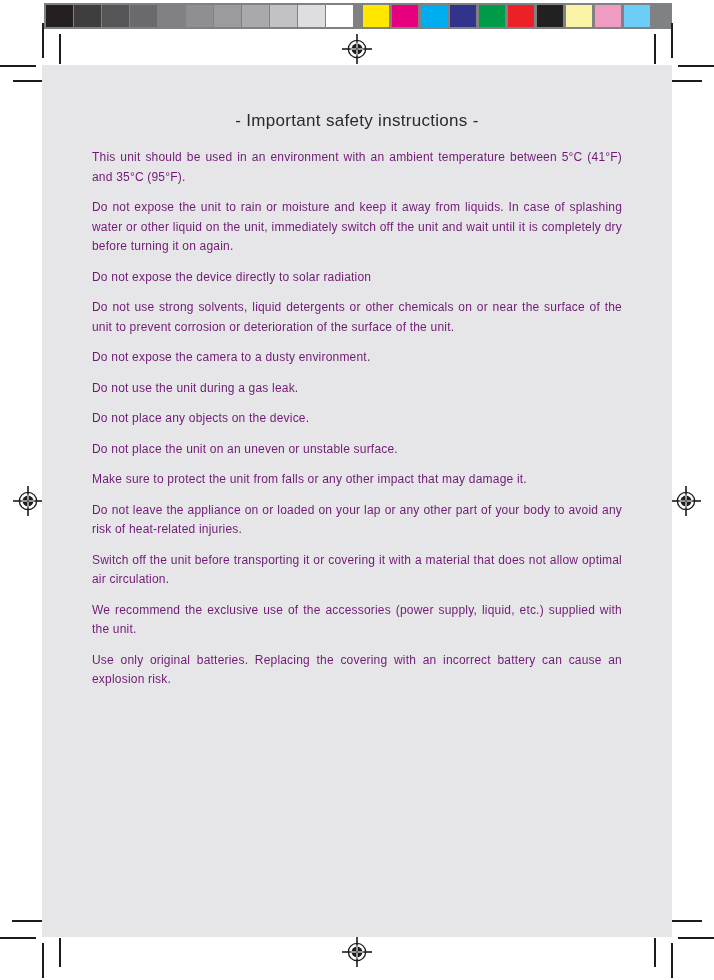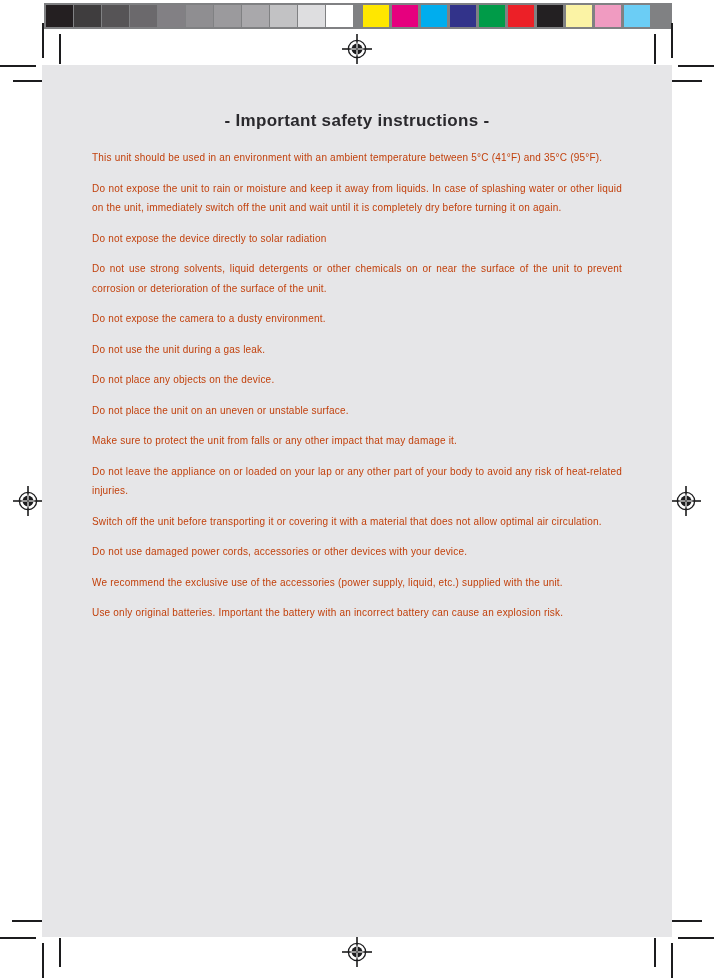--- a/index.html
+++ b/index.html
@@ -54,29 +54,29 @@
     background: #e6e6e8;
   }
   .sheet-inner {
     padding: 46px 50px 0 50px;
   }
   .title {
     margin: 0 0 17px 0;
     text-align: center;
     font-size: 17px;
     line-height: 20px;
-    font-weight: 700;
+    font-weight: 400;
     color: #2a292d;
     letter-spacing: 0.3px;
   }
   .body-text p {
     margin: 0 0 11px 0;
-    font-size: 10px;
+    font-size: 12px;
     line-height: 19.5px;
-    color: #c2410c;
+    color: #701a75;
     letter-spacing: 0.2px;
     text-align: justify;
   }
 </style>
 </head>
 <body>
 
 <div class="canvas">
 
   <div class="calibration-bar">
@@ -176,20 +176,19 @@
           <p>Do not expose the unit to rain or moisture and keep it away from liquids. In case of splashing water or other liquid on the unit, immediately switch off the unit and wait until it is completely dry before turning it on again.</p>
           <p>Do not expose the device directly to solar radiation</p>
           <p>Do not use strong solvents, liquid detergents or other chemicals on or near the surface of the unit to prevent corrosion or deterioration of the surface of the unit.</p>
           <p>Do not expose the camera to a dusty environment.</p>
           <p>Do not use the unit during a gas leak.</p>
           <p>Do not place any objects on the device.</p>
           <p>Do not place the unit on an uneven or unstable surface.</p>
           <p>Make sure to protect the unit from falls or any other impact that may damage it.</p>
           <p>Do not leave the appliance on or loaded on your lap or any other part of your body to avoid any risk of heat-related injuries.</p>
           <p>Switch off the unit before transporting it or covering it with a material that does not allow optimal air circulation.</p>
-          <p>Do not use damaged power cords, accessories or other devices with your device.</p>
           <p>We recommend the exclusive use of the accessories (power supply, liquid, etc.) supplied with the unit.</p>
-          <p>Use only original batteries. Important the battery with an incorrect battery can cause an explosion risk.</p>
+          <p>Use only original batteries. Replacing the covering with an incorrect battery can cause an explosion risk.</p>
         </div>
     </div>
   </div>
 
 </div>
 
 </body></html>

